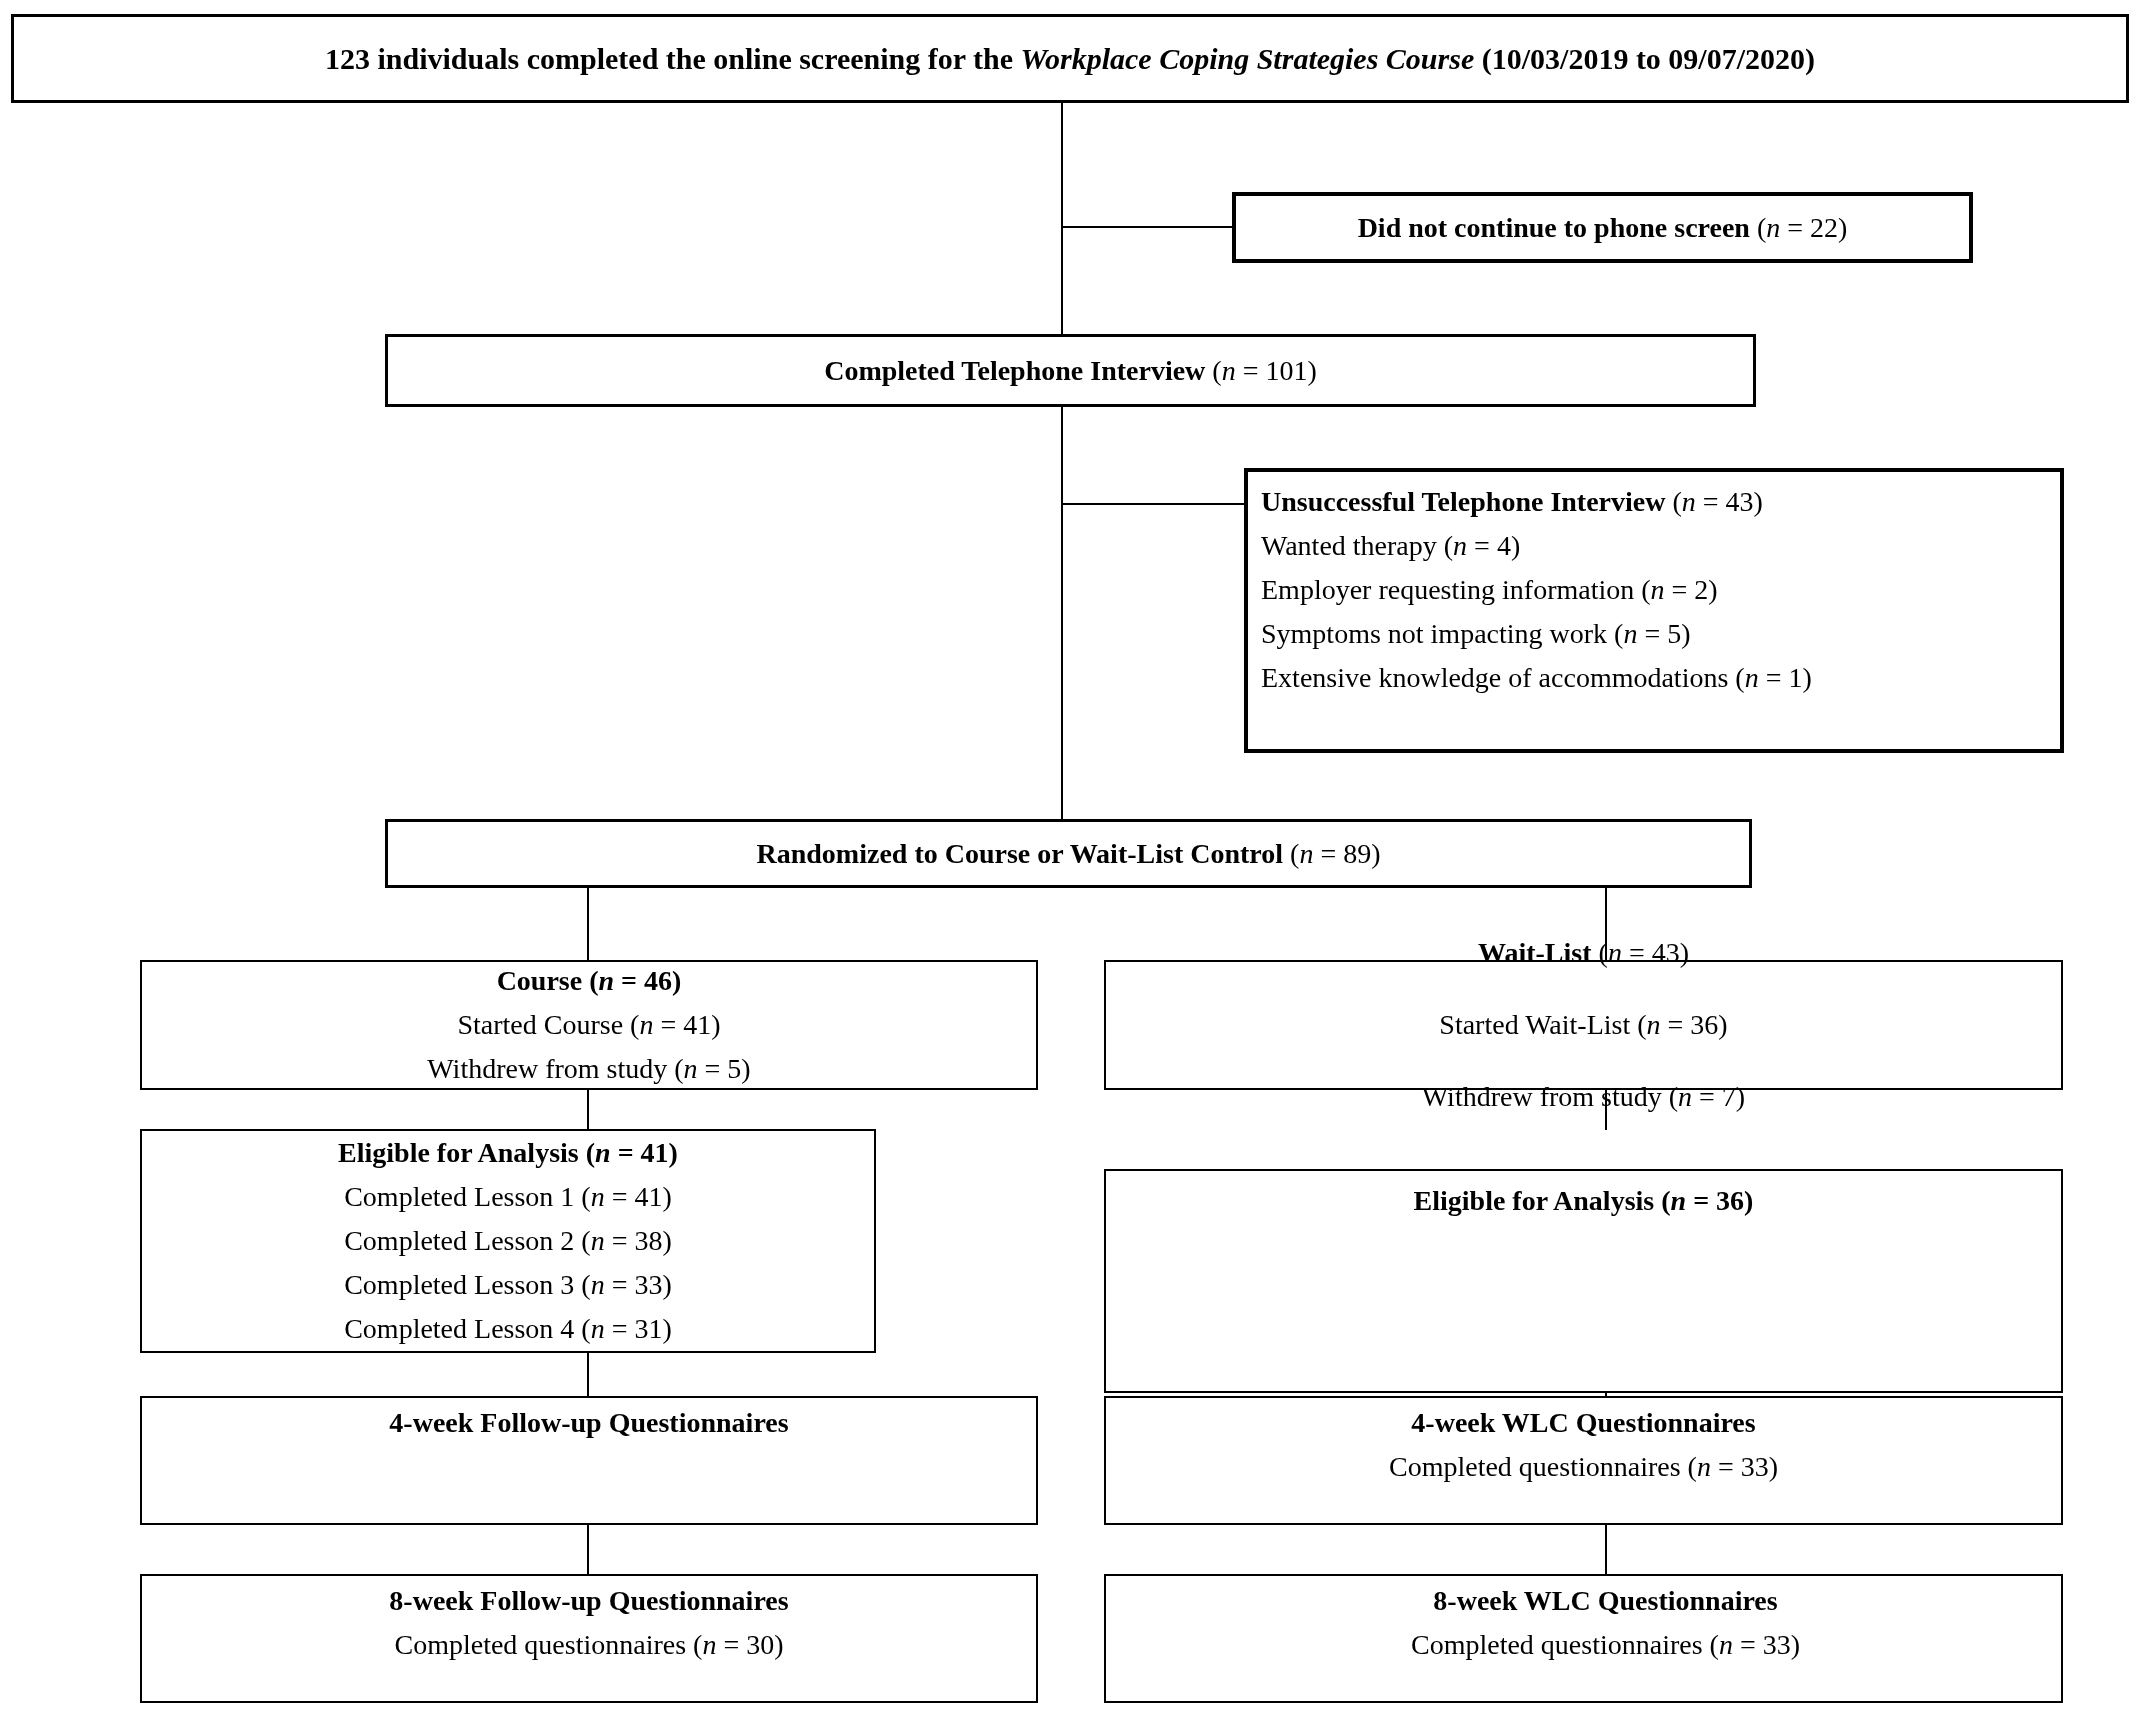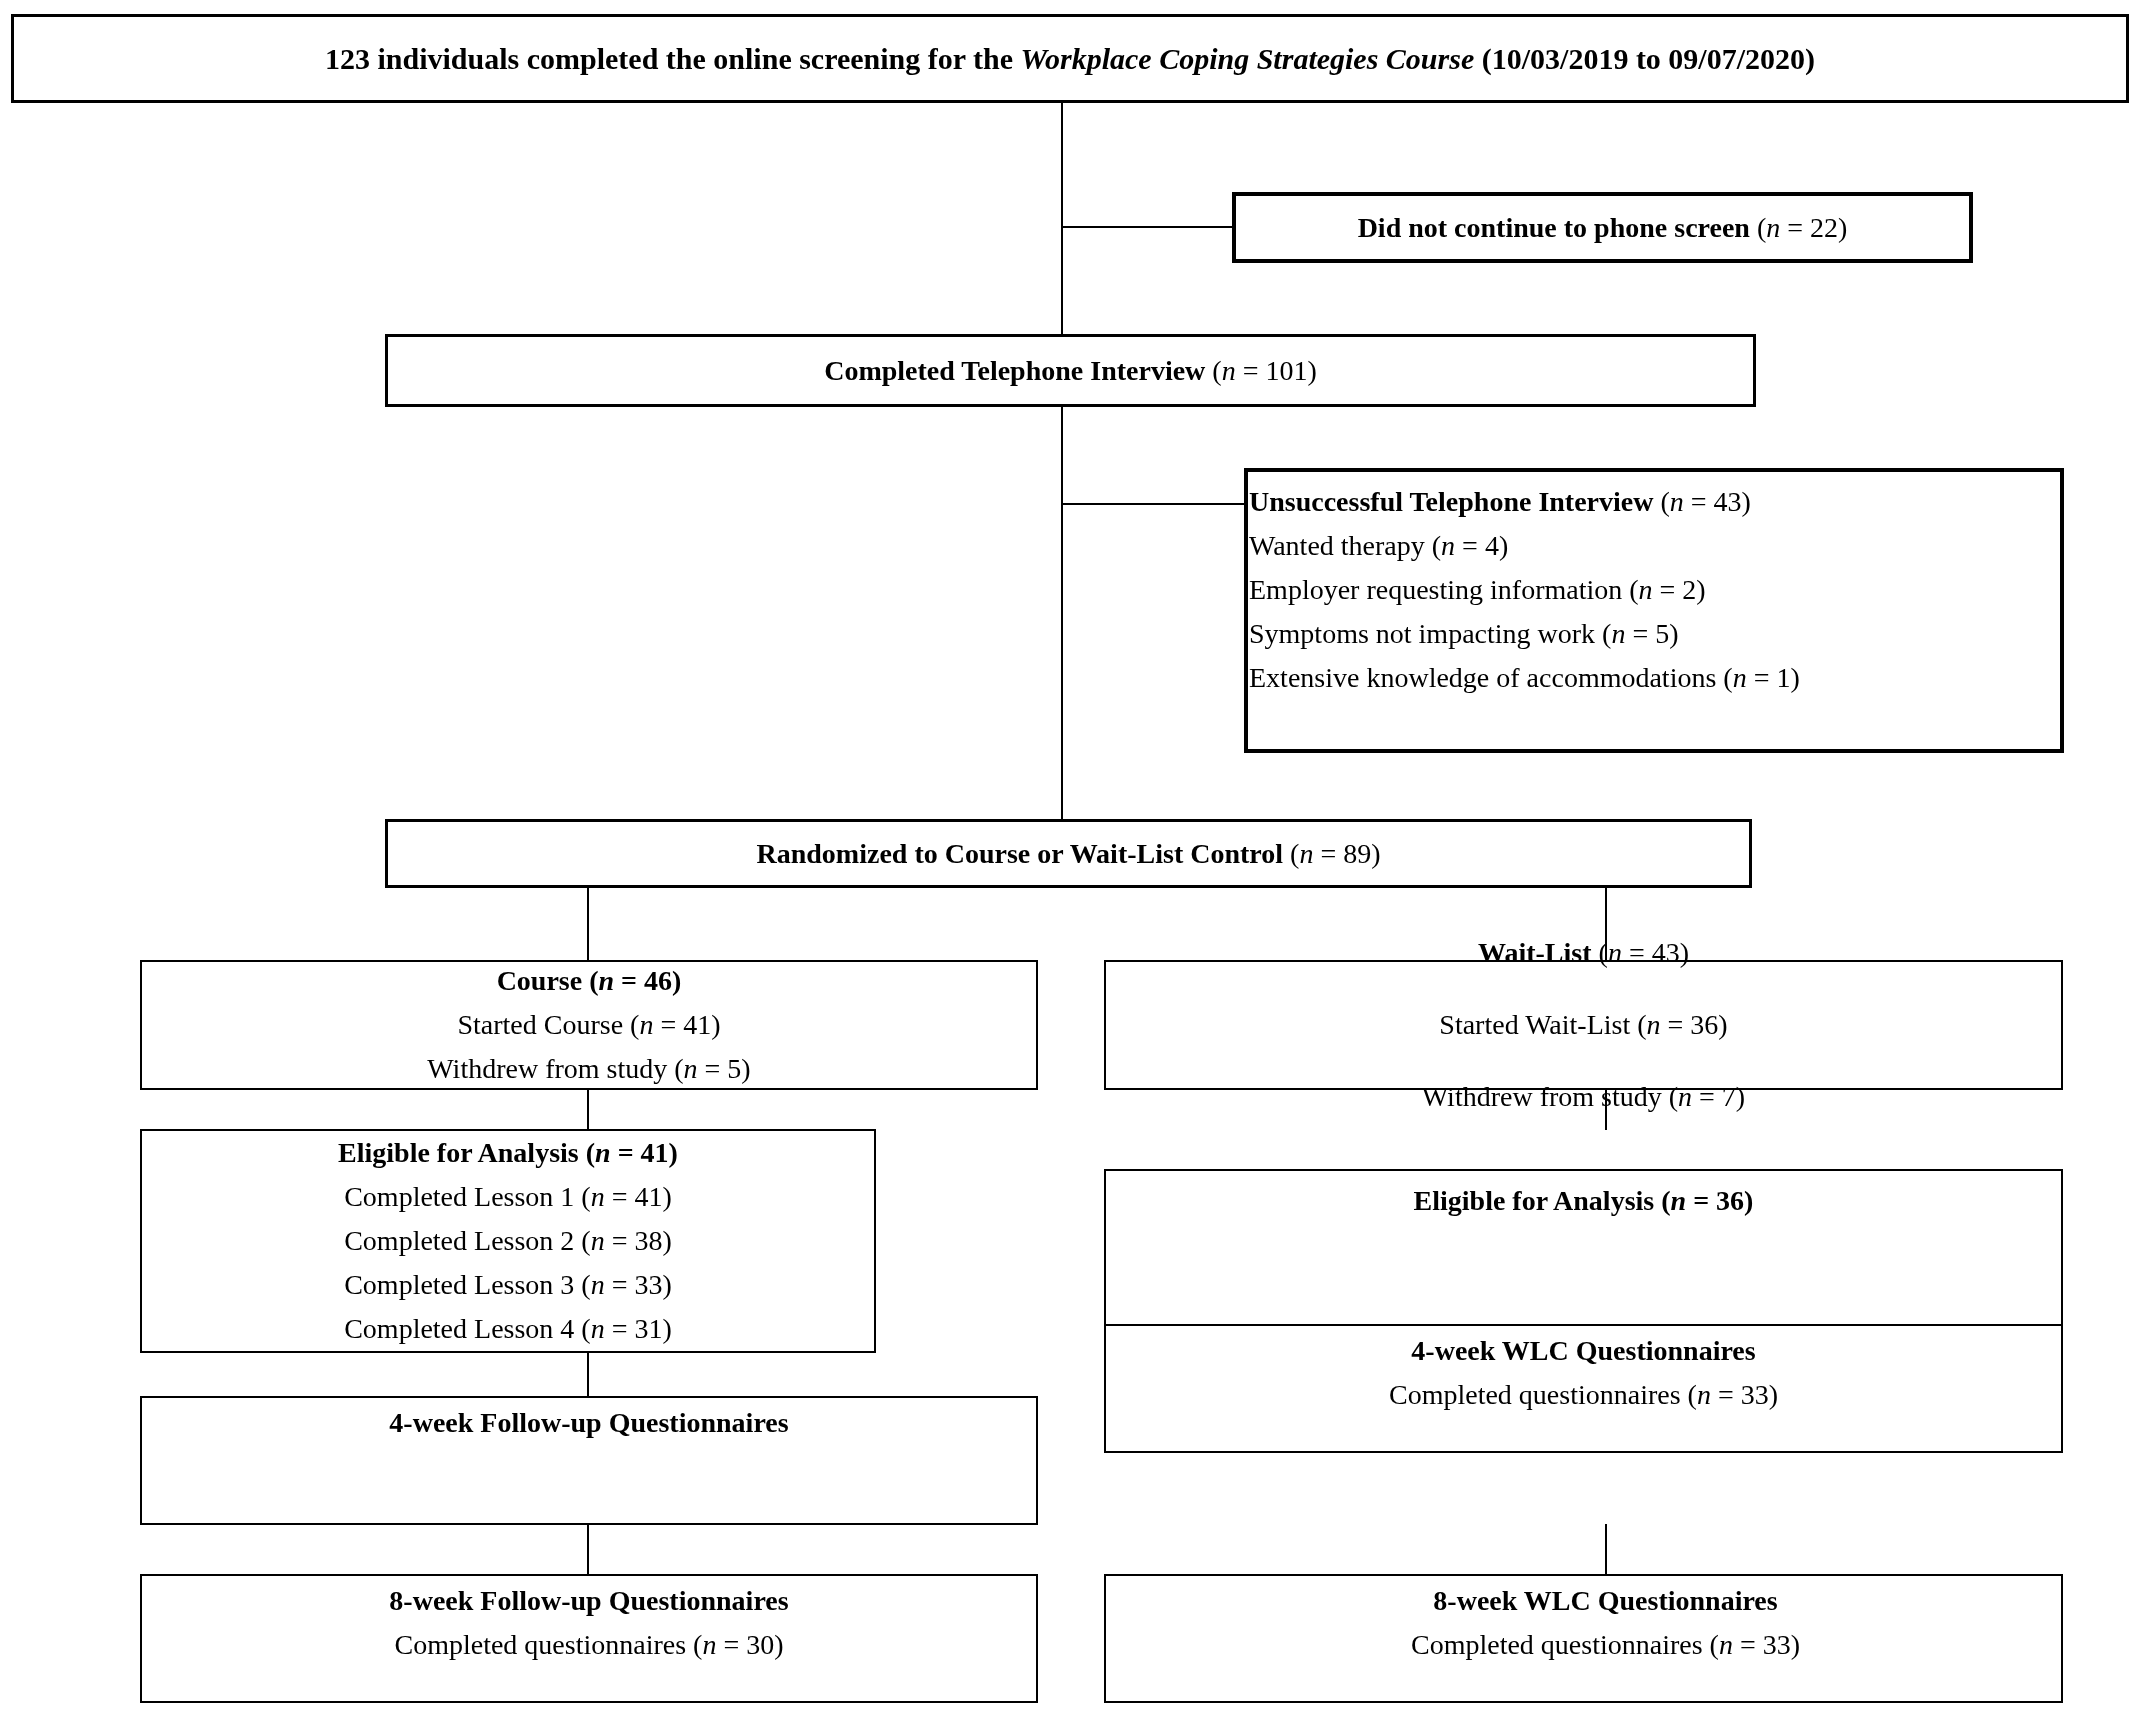--- a/index.html
+++ b/index.html
@@ -29,28 +29,28 @@
   .b { font-weight: bold; }
   .i { font-style: italic; }
   .conn { position: absolute; background: #000000; }
 
   
   #bx-screening         { left: 11px;   top: 14px;   width: 2118px; height: 89px; border-width: 3.5px; font-size: 30px; }
   #bx-no-phone          { left: 1232px; top: 192px;  width: 741px; height: 71px; border-width: 4px; }
   #bx-phone             { left: 385px;  top: 334px;  width: 1371px; height: 73px; border-width: 3px; }
   #bx-unsuccessful      { left: 1244px; top: 468px;  width: 820px; height: 285px; border-width: 4px;
                           justify-content: flex-start; align-items: flex-start; text-align: left;
-                          padding: 8px 10px 0 1px; }
+                          padding: 8px 10px 0 13px; }
   #bx-randomized        { left: 385px;  top: 819px; width: 1367px; height: 69px; border-width: 3px; }
   #bx-course            { left: 140px;  top: 960px; width: 898px; height: 130px; }
   #bx-waitlist          { left: 1104px; top: 960px; width: 959px; height: 130px; gap: 28px; }
   #bx-eligible-course   { left: 140px;  top: 1129px; width: 736px; height: 224px; }
   #bx-eligible-waitlist { left: 1104px; top: 1129px; width: 959px; height: 224px; justify-content: flex-start; padding-top: 8px; margin-top: 40px; }
   #bx-fu4-course        { left: 140px;  top: 1396px; width: 898px; height: 129px; justify-content: flex-start; padding-top: 3px; }
-  #bx-fu4-waitlist      { left: 1104px; top: 1324px; width: 959px; height: 129px; justify-content: flex-start; padding-top: 3px; }
+  #bx-fu4-waitlist      { left: 1104px; top: 1396px; width: 959px; height: 129px; justify-content: flex-start; padding-top: 3px; }
   #bx-fu8-course        { left: 140px;  top: 1574px; width: 898px; height: 129px; justify-content: flex-start; padding-top: 3px; }
   #bx-fu8-waitlist      { left: 1104px; top: 1574px; width: 959px; height: 129px; justify-content: flex-start; padding-top: 3px; padding-left: 44px; }
 
   
   #cn-v-top        { left: 1061px; top: 101px;  width: 2px;   height: 234px; }
   #cn-h-nophone    { left: 1062px; top: 226px;  width: 170px; height: 2px;   }
   #cn-v-mid        { left: 1061px; top: 406px;  width: 2px;   height: 415px; }
   #cn-h-unsuccess  { left: 1062px; top: 503px; width: 182px; height: 2px;   }
   #cn-v-course-1   { left: 587px; top: 888px; width: 2px;   height: 74px; }
   #cn-v-waitlist-1 { left: 1605px; top: 888px; width: 2px;   height: 74px; }

